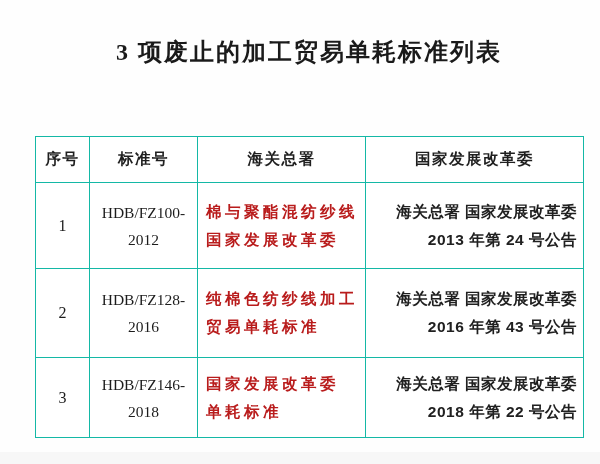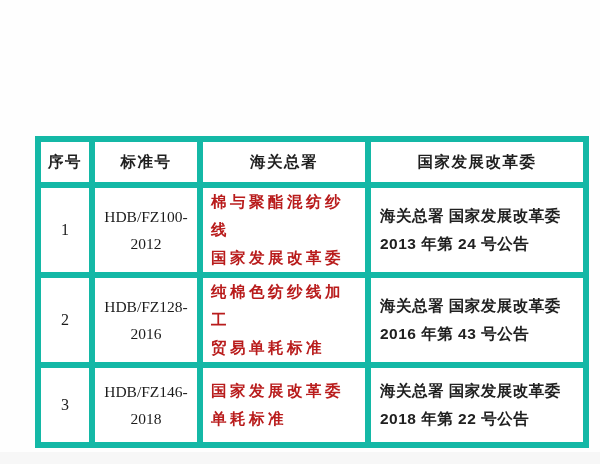--- a/index.html
+++ b/index.html
@@ -35,21 +35,21 @@
     top: 136px;
     width: 548px;
     border-collapse: collapse;
     table-layout: fixed;
   }
   col.c1 { width: 54px; }
   col.c2 { width: 108px; }
   col.c3 { width: 168px; }
   col.c4 { width: 218px; }
   .standards th, .standards td {
-    border: 6px solid #14b8a6;
+    border: 1px solid #14b8a6;
     vertical-align: middle;
     background: #ffffff;
   }
   tr.header-row { height: 46px; }
   tr.row-1 { height: 86px; }
   tr.row-2 { height: 89px; }
   tr.row-3 { height: 80px; }
   .standards th {
     font-family: "Liberation Sans", "DejaVu Sans", sans-serif;
     font-weight: 700;
@@ -80,37 +80,38 @@
     text-align: left;
     color: #b91c1c;
   }
   td.c-notice {
     font-family: "Liberation Sans", "DejaVu Sans", sans-serif;
     font-weight: 600;
     font-size: 15.5px;
     line-height: 28px;
     letter-spacing: 0.5px;
     padding: 0 6px 0 9px;
-    text-align: left;
+    text-align: right;
     color: #202020;
   }
   .bottom-shade {
     position: absolute;
     left: 0;
     bottom: 0;
     width: 600px;
     height: 12px;
     background: #f7f7f7;
   }
 </style>
 </head>
 <body>
 
 <div class="page">
 
+  <div class="title">3 项废止的加工贸易单耗标准列表</div>
 
   <table class="standards">
     <colgroup>
       <col class="c1">
         <col class="c2">
         <col class="c3">
         <col class="c4">
     </colgroup>
     <thead>
       <tr class="header-row">

